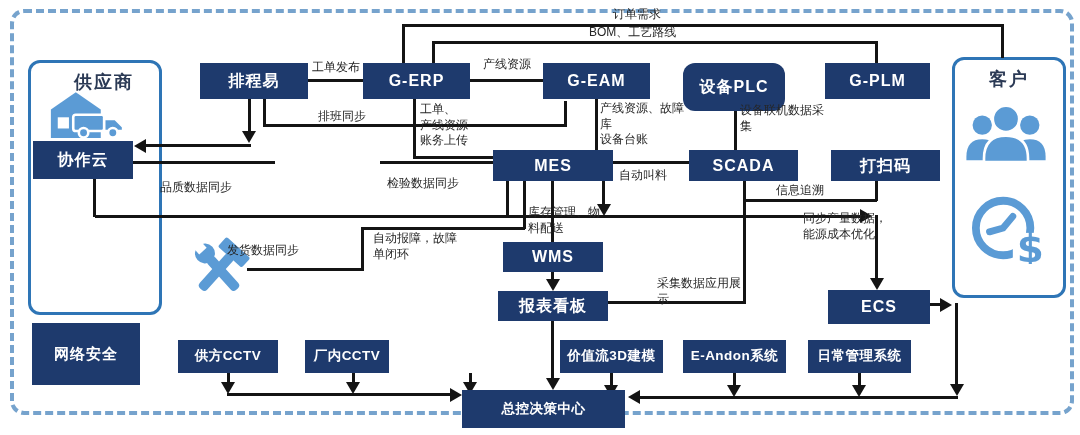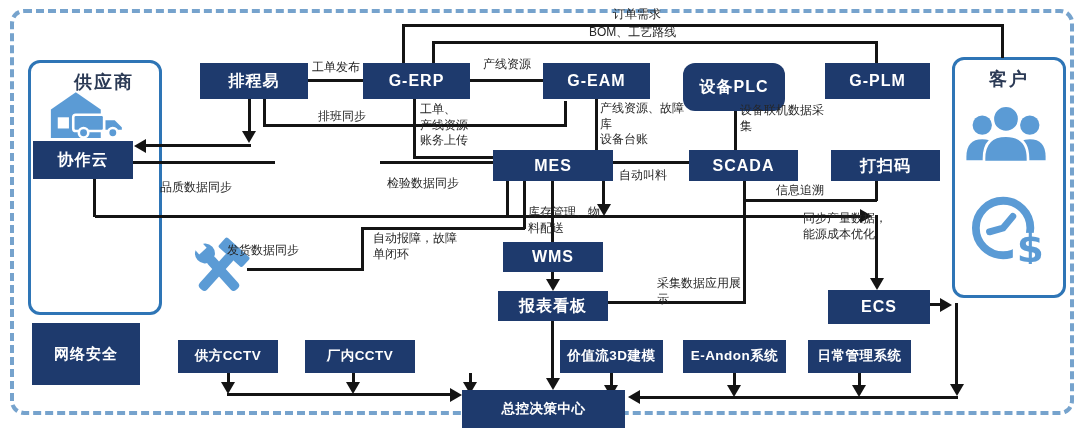--- a/index.html
+++ b/index.html
@@ -143,21 +143,21 @@
   <div class="bx" style="left:825px;top:63px;width:105px;height:36px;">G-PLM</div>
   <div class="bx" style="left:33px;top:141px;width:100px;height:38px;">协作云</div>
   <div class="bx" style="left:493px;top:150px;width:120px;height:31px;">MES</div>
   <div class="bx" style="left:689px;top:150px;width:109px;height:31px;">SCADA</div>
   <div class="bx" style="left:831px;top:150px;width:109px;height:31px;">打扫码</div>
   <div class="bx" style="left:503px;top:242px;width:100px;height:30px;">WMS</div>
   <div class="bx" style="left:498px;top:291px;width:110px;height:30px;">报表看板</div>
   <div class="bx" style="left:828px;top:290px;width:102px;height:34px;">ECS</div>
   <div class="bx" style="left:32px;top:323px;width:108px;height:62px;font-size:15px;">网络安全</div>
   <div class="bx small" style="left:178px;top:340px;width:100px;height:33px;">供方CCTV</div>
-  <div class="bx small" style="left:305px;top:340px;width:110px;height:33px;">厂内CCTV</div>
+  <div class="bx small" style="left:305px;top:340px;width:84px;height:33px;">厂内CCTV</div>
   <div class="bx small" style="left:560px;top:340px;width:103px;height:33px;">价值流3D建模</div>
   <div class="bx small" style="left:683px;top:340px;width:103px;height:33px;">E-Andon系统</div>
   <div class="bx small" style="left:808px;top:340px;width:103px;height:33px;">日常管理系统</div>
   <div class="bx small" style="left:462px;top:390px;width:163px;height:38px;">总控决策中心</div>
 
   <div class="lbl" style="left:613px;top:7px;">订单需求</div>
   <div class="lbl" style="left:589px;top:25px;">BOM、工艺路线</div>
   <div class="lbl" style="left:312px;top:60px;">工单发布</div>
   <div class="lbl" style="left:483px;top:57px;">产线资源</div>
   <div class="lbl" style="left:318px;top:109px;">排班同步</div>

